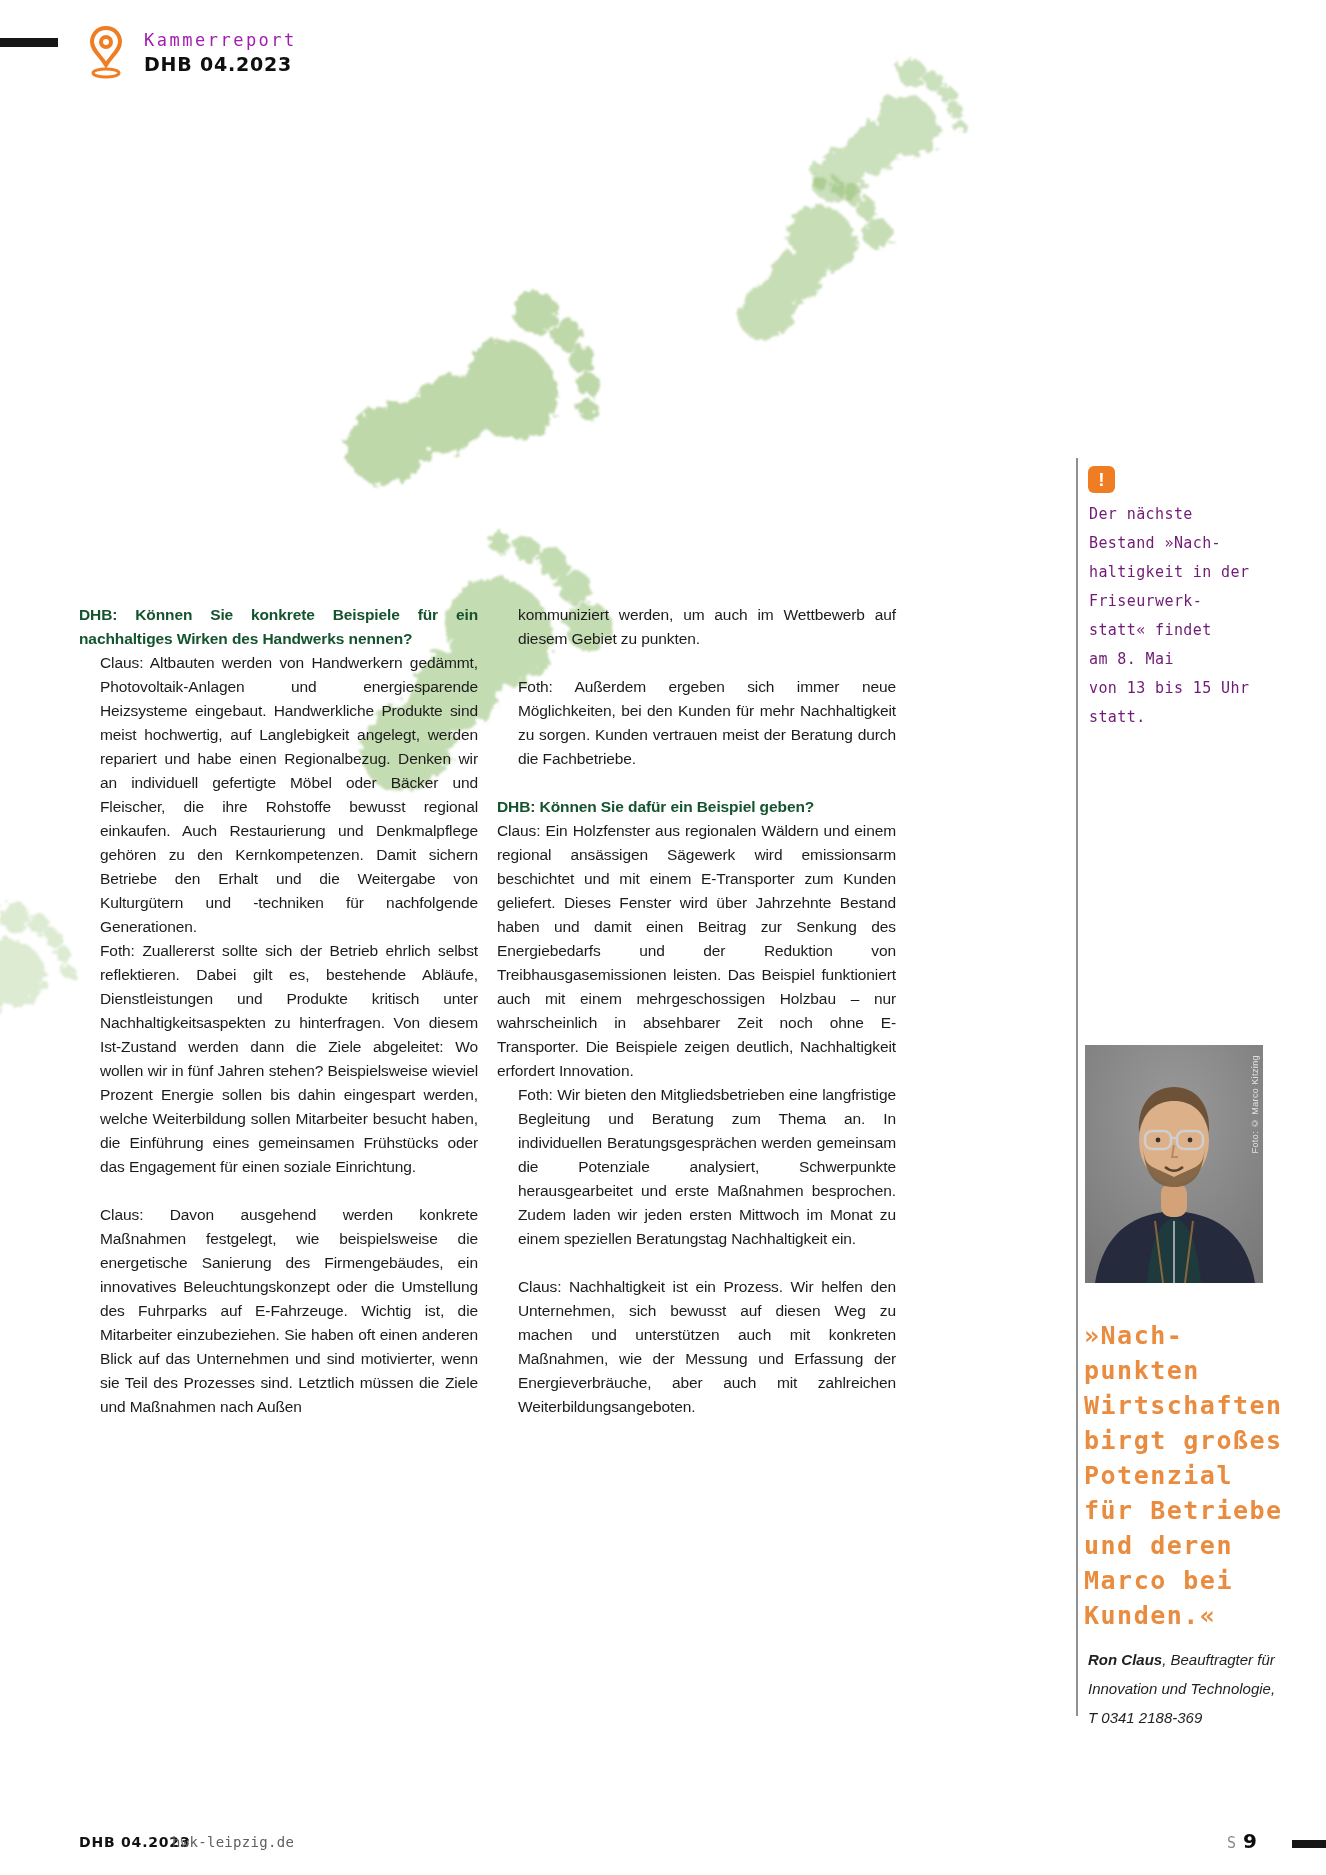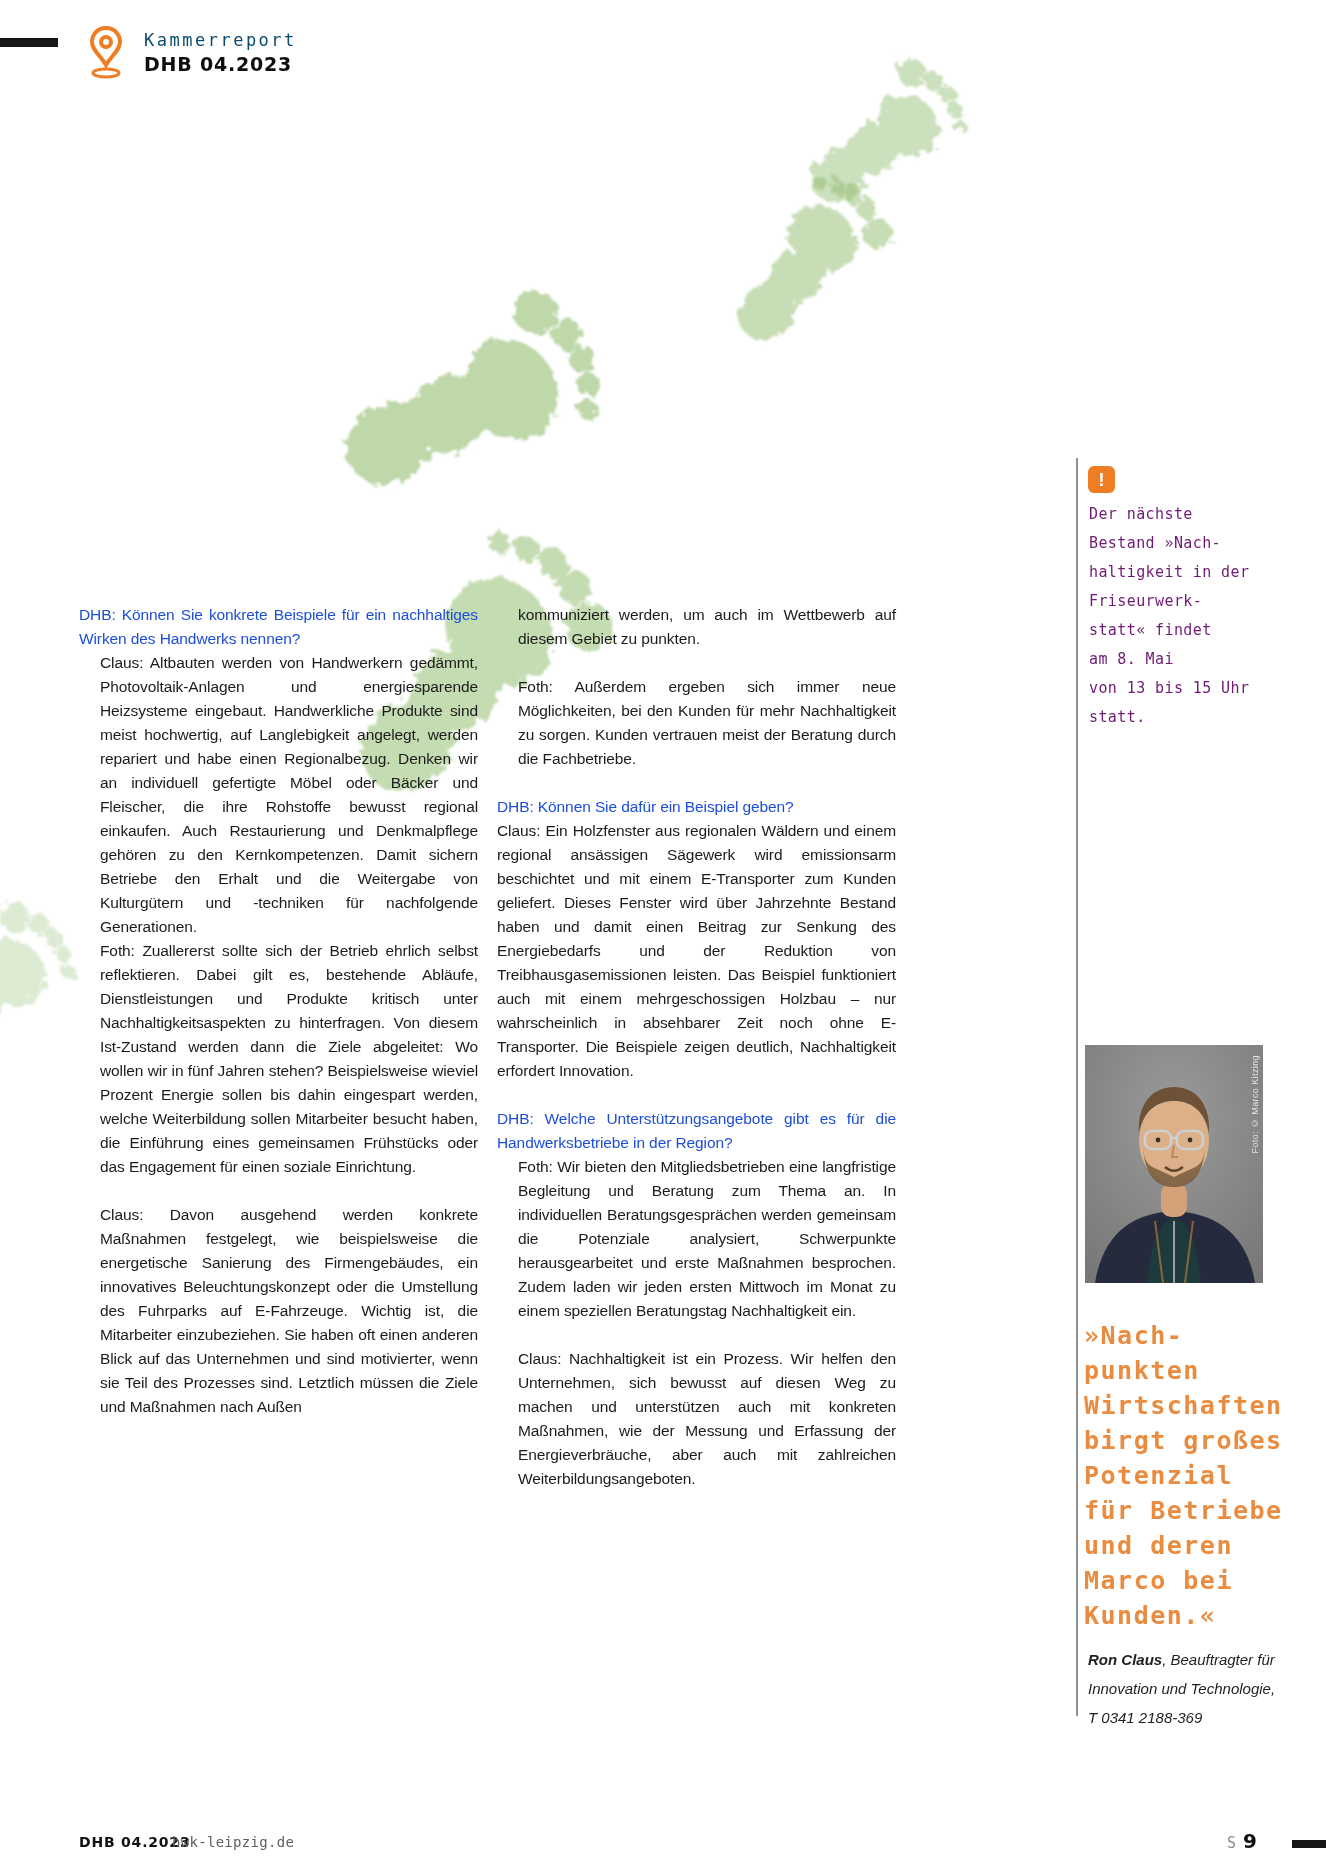--- a/index.html
+++ b/index.html
@@ -15,29 +15,29 @@
     font-family:"Liberation Sans",sans-serif;color:var(--ink);
   }
   
   .footprints{position:absolute;left:0;top:0;z-index:0;}
   .fp-fill{fill:var(--grass);}
   
   .top-bar{position:absolute;left:0;top:38px;width:58px;height:9px;background:#161616;z-index:3;}
   .brand{position:absolute;left:86px;top:24px;z-index:3;display:flex;}
   .pin{width:40px;height:56px;}
   .brand-text{margin-left:18px;}
-  .kicker{font-family:"DejaVu Sans Mono",monospace;font-size:17px;letter-spacing:2.5px;color:#0c4a6e;margin:6px 0 0;}
+  .kicker{font-family:"DejaVu Sans Mono",monospace;font-size:17px;letter-spacing:2.5px;color:#a21caf;margin:6px 0 0;}
   .issue{font-family:"DejaVu Sans",sans-serif;font-weight:900;font-size:19px;letter-spacing:0.8px;color:#0f0f0f;margin:3px 0 0;}
   
   .col{position:absolute;top:603px;width:399px;z-index:2;font-size:15.5px;line-height:24px;text-align:justify;letter-spacing:-0.1px;}
   .col-1{left:79px;}
   .col-2{left:497px;}
   .para{margin:24px 0 0;}
   .para.first,.para.tight{margin-top:0;}
-  .para.q{font-weight:400;color:#1d4ed8;}
+  .para.q{font-weight:700;color:#14532d;}
   .para.a{padding-left:21px;}
   .para.a.flush{padding-left:0;}
   
   .rail-rule{position:absolute;left:1076px;top:458px;width:2px;height:1258px;background:#909090;z-index:2;}
   .note-icon{position:absolute;left:1088px;top:466px;width:27px;height:27px;border-radius:6px;background:var(--accent);
     color:#fff;font-weight:700;font-size:19px;line-height:27px;text-align:center;z-index:3;}
   .note{position:absolute;left:1089px;top:500px;width:232px;z-index:3;
     font-family:"DejaVu Sans Mono",monospace;font-size:15px;line-height:29px;letter-spacing:0.4px;color:#701a75;}
   
   .portrait{position:absolute;left:1085px;top:1045px;width:178px;height:238px;z-index:3;overflow:hidden;}
@@ -106,21 +106,20 @@
       <p class="para q first">DHB: Können Sie konkrete Beispiele für ein nachhaltiges Wirken des Handwerks nennen?</p>
       <p class="para a tight">Claus: Altbauten werden von Handwerkern gedämmt, Photovoltaik-Anlagen und energiesparende Heizsysteme eingebaut. Handwerkliche Produkte sind meist hochwertig, auf Langlebigkeit angelegt, werden repariert und habe einen Regionalbezug. Denken wir an individuell gefertigte Möbel oder Bäcker und Fleischer, die ihre Rohstoffe bewusst regional einkaufen. Auch Restaurierung und Denkmalpflege gehören zu den Kernkompetenzen. Damit sichern Betriebe den Erhalt und die Weitergabe von Kulturgütern und -techniken für nachfolgende Generationen.</p>
       <p class="para a tight">Foth: Zuallererst sollte sich der Betrieb ehrlich selbst reflektieren. Dabei gilt es, bestehende Abläufe, Dienstleistungen und Produkte kritisch unter Nachhaltigkeitsaspekten zu hinterfragen. Von diesem Ist-Zustand werden dann die Ziele abgeleitet: Wo wollen wir in fünf Jahren stehen? Beispielsweise wieviel Prozent Energie sollen bis dahin eingespart werden, welche Weiterbildung sollen Mitarbeiter besucht haben, die Einführung eines gemeinsamen Frühstücks oder das Engagement für einen soziale Einrichtung.</p>
       <p class="para a">Claus: Davon ausgehend werden konkrete Maßnahmen festgelegt, wie beispielsweise die energetische Sanierung des Firmengebäudes, ein innovatives Beleuchtungskonzept oder die Umstellung des Fuhrparks auf E-Fahrzeuge. Wichtig ist, die Mitarbeiter einzubeziehen. Sie haben oft einen anderen Blick auf das Unternehmen und sind motivierter, wenn sie Teil des Prozesses sind. Letztlich müssen die Ziele und Maßnahmen nach Außen</p>
     </div>
   <div class="col col-2">
       <p class="para a first">kommuniziert werden, um auch im Wettbewerb auf diesem Gebiet zu punkten.</p>
       <p class="para a">Foth: Außerdem ergeben sich immer neue Möglichkeiten, bei den Kunden für mehr Nachhaltigkeit zu sorgen. Kunden vertrauen meist der Beratung durch die Fachbetriebe.</p>
       <p class="para q">DHB: Können Sie dafür ein Beispiel geben?</p>
       <p class="para a flush tight">Claus: Ein Holzfenster aus regionalen Wäldern und einem regional ansässigen Sägewerk wird emissionsarm beschichtet und mit einem E-Transporter zum Kunden geliefert. Dieses Fenster wird über Jahrzehnte Bestand haben und damit einen Beitrag zur Senkung des Energiebedarfs und der Reduktion von Treibhausgasemissionen leisten. Das Beispiel funktioniert auch mit einem mehrgeschossigen Holzbau – nur wahrscheinlich in absehbarer Zeit noch ohne E-Transporter. Die Beispiele zeigen deutlich, Nachhaltigkeit erfordert Innovation.</p>
-      <p class="para q">DHB: Welche Unterstützungsangebote gibt es für die Handwerksbetriebe in der Region?</p>
       <p class="para a tight">Foth: Wir bieten den Mitgliedsbetrieben eine langfristige Begleitung und Beratung zum Thema an. In individuellen Beratungsgesprächen werden gemeinsam die Potenziale analysiert, Schwerpunkte herausgearbeitet und erste Maßnahmen besprochen. Zudem laden wir jeden ersten Mittwoch im Monat zu einem speziellen Beratungstag Nachhaltigkeit ein.</p>
       <p class="para a">Claus: Nachhaltigkeit ist ein Prozess. Wir helfen den Unternehmen, sich bewusst auf diesen Weg zu machen und unterstützen auch mit konkreten Maßnahmen, wie der Messung und Erfassung der Energieverbräuche, aber auch mit zahlreichen Weiterbildungsangeboten.</p>
     </div>
 
   <div class="rail-rule"></div>
   <div class="note-icon">!</div>
   <div class="note">
       <div class="note-line">Der nächste</div>
       <div class="note-line">Bestand »Nach-</div>
       <div class="note-line">haltigkeit in der</div>

